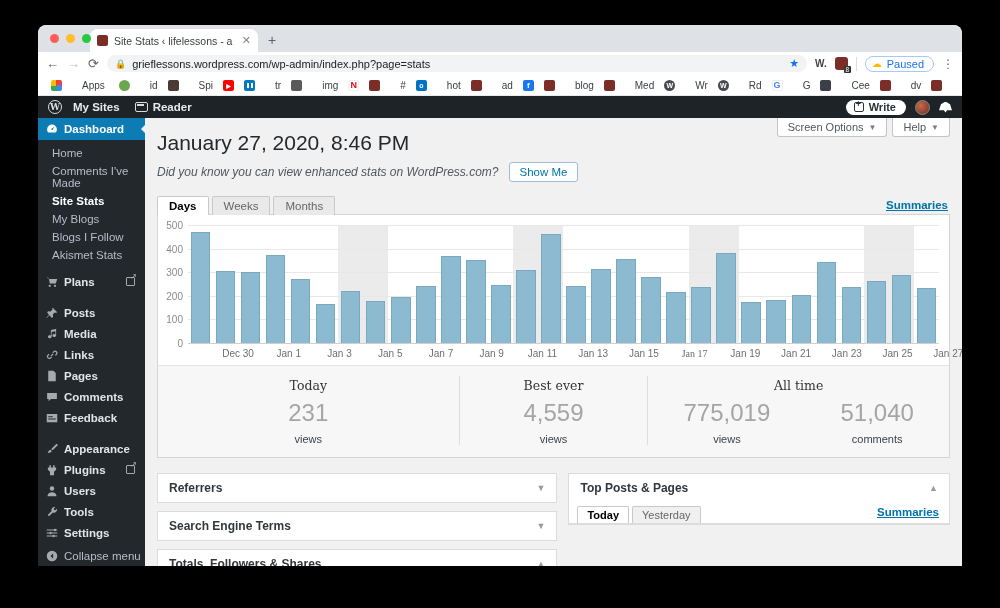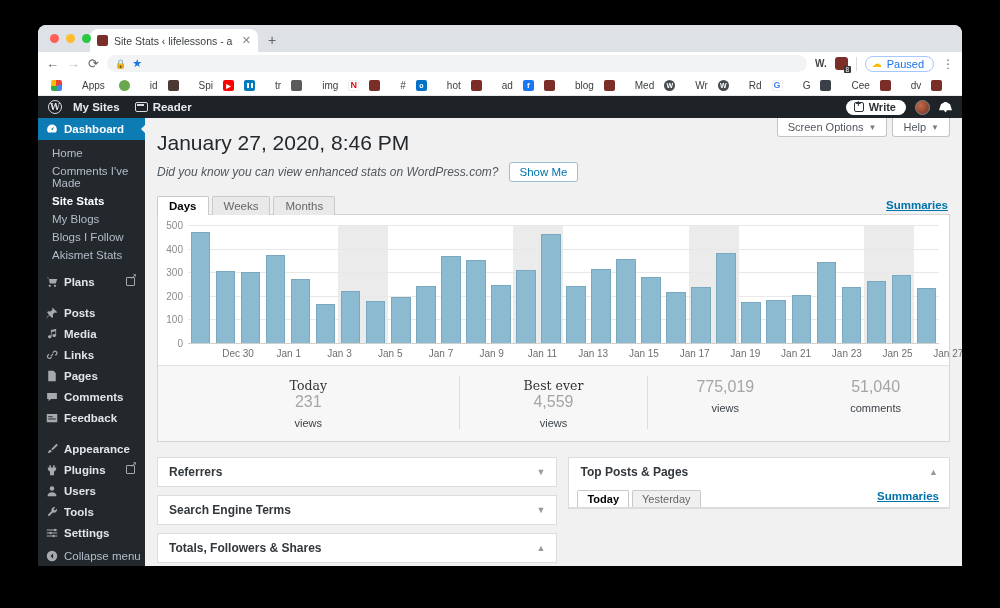--- a/index.html
+++ b/index.html
@@ -111,21 +111,21 @@
   .slot.wk { background:#ebebeb; }
   .bar { position:absolute; left:11%; width:78%; bottom:0; background:#8cbad0; border:1px solid #7aa8be; border-bottom:none; z-index:2; }
   .xaxis { margin-left:30px; position:relative; height:22px; }
   .xaxis span { position:absolute; top:5px; transform:translateX(-50%); font-size:10px; color:#6e6e6e; white-space:nowrap;margin-left:12px; }
 
   .sumrow { display:flex; background:#f7f7f7; border-top:1px solid #e3e3e3; padding:10px 0 12px; }
   .sumbox { text-align:center; padding-top:2px; }
   .sumbox.b0 { width:38%; } .sumbox.b1 { width:24%; border-left:1px solid #ddd; border-right:1px solid #ddd; } .sumbox.b2 { width:38%; }
   .sum-title { font-family:"DejaVu Serif", serif; font-size:12.5px; color:#333; }
   .sum-stats { display:flex; justify-content:space-around; }
-  .sum-val { font-size:16px; color:#a5a5a5; margin-top:0; }
+  .sum-val { font-size:24px; color:#a5a5a5; margin-top:6px; }
   .sum-lab { font-size:11px; color:#3c434a; margin-top:6px; }
 
   .cols { display:flex; gap:11px; margin-top:15px; align-items:flex-start; }
   .col-l { width:50.5%; } .col-r { flex:1; }
   .panel { background:#fff; border:1px solid #dcdcde; margin-bottom:8px; }
   .panel-h { display:flex; align-items:center; padding:7px 11px; font-size:12px; font-weight:bold; color:#32373c; }
   .toggle { margin-left:auto; color:#9a9a9a; font-size:9px; }
   .mtab { border:1px solid #c9c9c9; background:#f0f0f0; color:#666; font-size:11px; padding:2px 9px; border-radius:2px 2px 0 0; border-bottom:none; }
   .mtab.active { background:#fff; font-weight:bold; color:#000; }
   .tp-tabs { position:relative; display:flex; padding:4px 8px 0; gap:3px; border-bottom:1px solid #dcdcde; }
@@ -156,20 +156,21 @@
     </div>
     <span class="newtab">+</span>
   </div>
 
   <div class="toolbar">
     <span class="nav-ic">←</span>
     <span class="nav-ic dis">→</span>
     <span class="nav-ic">⟳</span>
     <div class="omnibox">
       <span class="lock">🔒</span>
+      <span class="url">grieflessons.wordpress.com/wp-admin/index.php?page=stats</span>
       <span class="star">★</span>
     </div>
     <span class="ext-w">W.</span>
     <span class="ext-shield">
       <span class="ext-badge">8</span>
     </span>
     <span class="tsep"></span>
     <span class="paused">
       <span class="cloud">☁</span>
       <span>Paused</span>
@@ -549,21 +550,21 @@
         <div class="xaxis" id="xaxis">
             <span style="left: 5%;">Dec 30</span>
             <span style="left: 11.6667%;">Jan 1</span>
             <span style="left: 18.3333%;">Jan 3</span>
             <span style="left: 25%;">Jan 5</span>
             <span style="left: 31.6667%;">Jan 7</span>
             <span style="left: 38.3333%;">Jan 9</span>
             <span style="left: 45%;">Jan 11</span>
             <span style="left: 51.6667%;">Jan 13</span>
             <span style="left: 58.3333%;">Jan 15</span>
-            <span style="left: 65%;">Jan 17</span>
+            <span style="left: 65%; font-family: Liberation Serif, serif;">Jan 17</span>
             <span style="left: 71.6667%;">Jan 19</span>
             <span style="left: 78.3333%;">Jan 21</span>
             <span style="left: 85%; text-align: right;">Jan 23</span>
             <span style="left: 91.6667%;">Jan 25</span>
             <span style="left: 98.3333%;">Jan 27</span>
           </div>
         <div class="sumrow" id="sumrow">
             <div class="sumbox b0">
               <div class="sum-title">Today</div>
               <div class="sum-stats">
@@ -576,20 +577,21 @@
             <div class="sumbox b1">
               <div class="sum-title">Best ever</div>
               <div class="sum-stats">
                 <div>
                   <div class="sum-val">4,559</div>
                   <div class="sum-lab">views</div>
                 </div>
               </div>
             </div>
             <div class="sumbox b2">
+              <div class="sum-title">All time</div>
               <div class="sum-stats">
                 <div>
                   <div class="sum-val">775,019</div>
                   <div class="sum-lab">views</div>
                 </div>
                 <div>
                   <div class="sum-val">51,040</div>
                   <div class="sum-lab">comments</div>
                 </div>
               </div>

